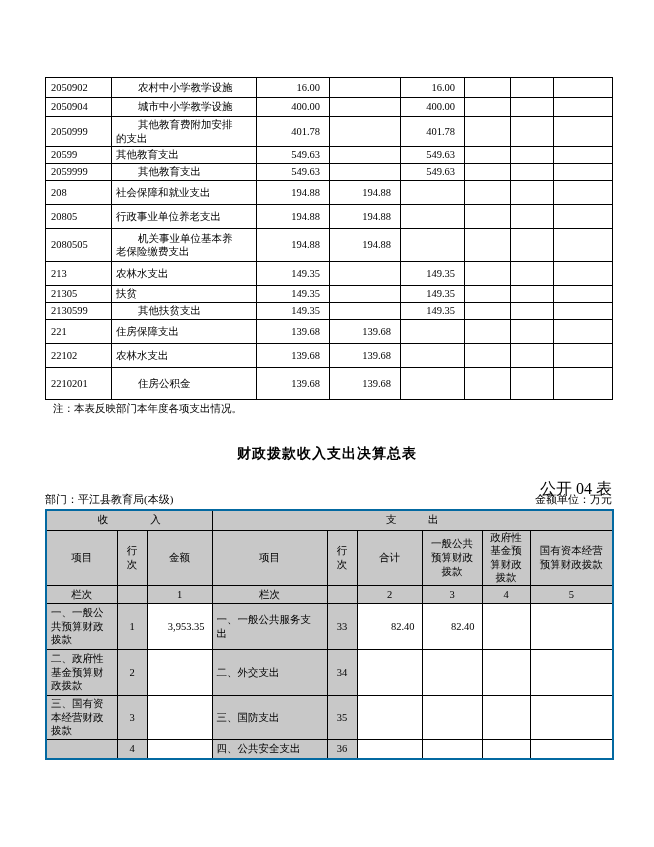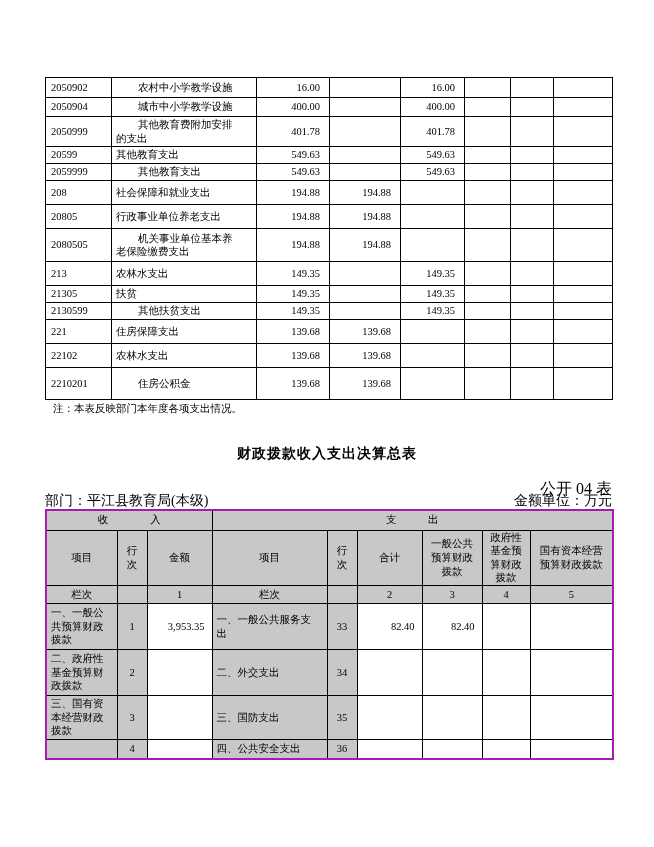--- a/index.html
+++ b/index.html
@@ -32,24 +32,24 @@
   .t1-name.indent { text-indent:22px; }
   .t1-num { text-align:right; padding-right:9px; }
 
   
   .note { position:absolute; left:53px; top:402px; font-size:10.5px; }
   .doc-title { position:absolute; left:0; top:445px; width:654px; text-align:center;
                font-family:"Liberation Sans","DejaVu Sans",sans-serif;
                font-weight:bold; font-size:14px; letter-spacing:1px; }
   .table-no { position:absolute; right:42px; top:479px; font-size:16px; }
   .meta-row { position:absolute; left:45px; top:492px; width:567px;
-              display:flex; justify-content:space-between; font-size:14px; }
+              display:flex; justify-content:space-between; font-size:11px; }
 
   
-  #t2 { left:45px; top:509px; width:567px; border:2px solid #a21caf; }
+  #t2 { left:45px; top:509px; width:567px; border:2px solid #0369a1; }
   .gray { background:#c8c8c8; }
   .center { text-align:center; }
   .h-section { height:20px; }
   .h-main { height:52px; }
   .h-lanci { height:18px; }
   #t2 tbody tr:nth-child(1){height:46px}
   #t2 tbody tr:nth-child(2){height:46px}
   #t2 tbody tr:nth-child(3){height:42px}
   #t2 tbody tr:nth-child(4){height:20px}
   .t2-item { text-align:left; padding:1px 8px 1px 4px; }

